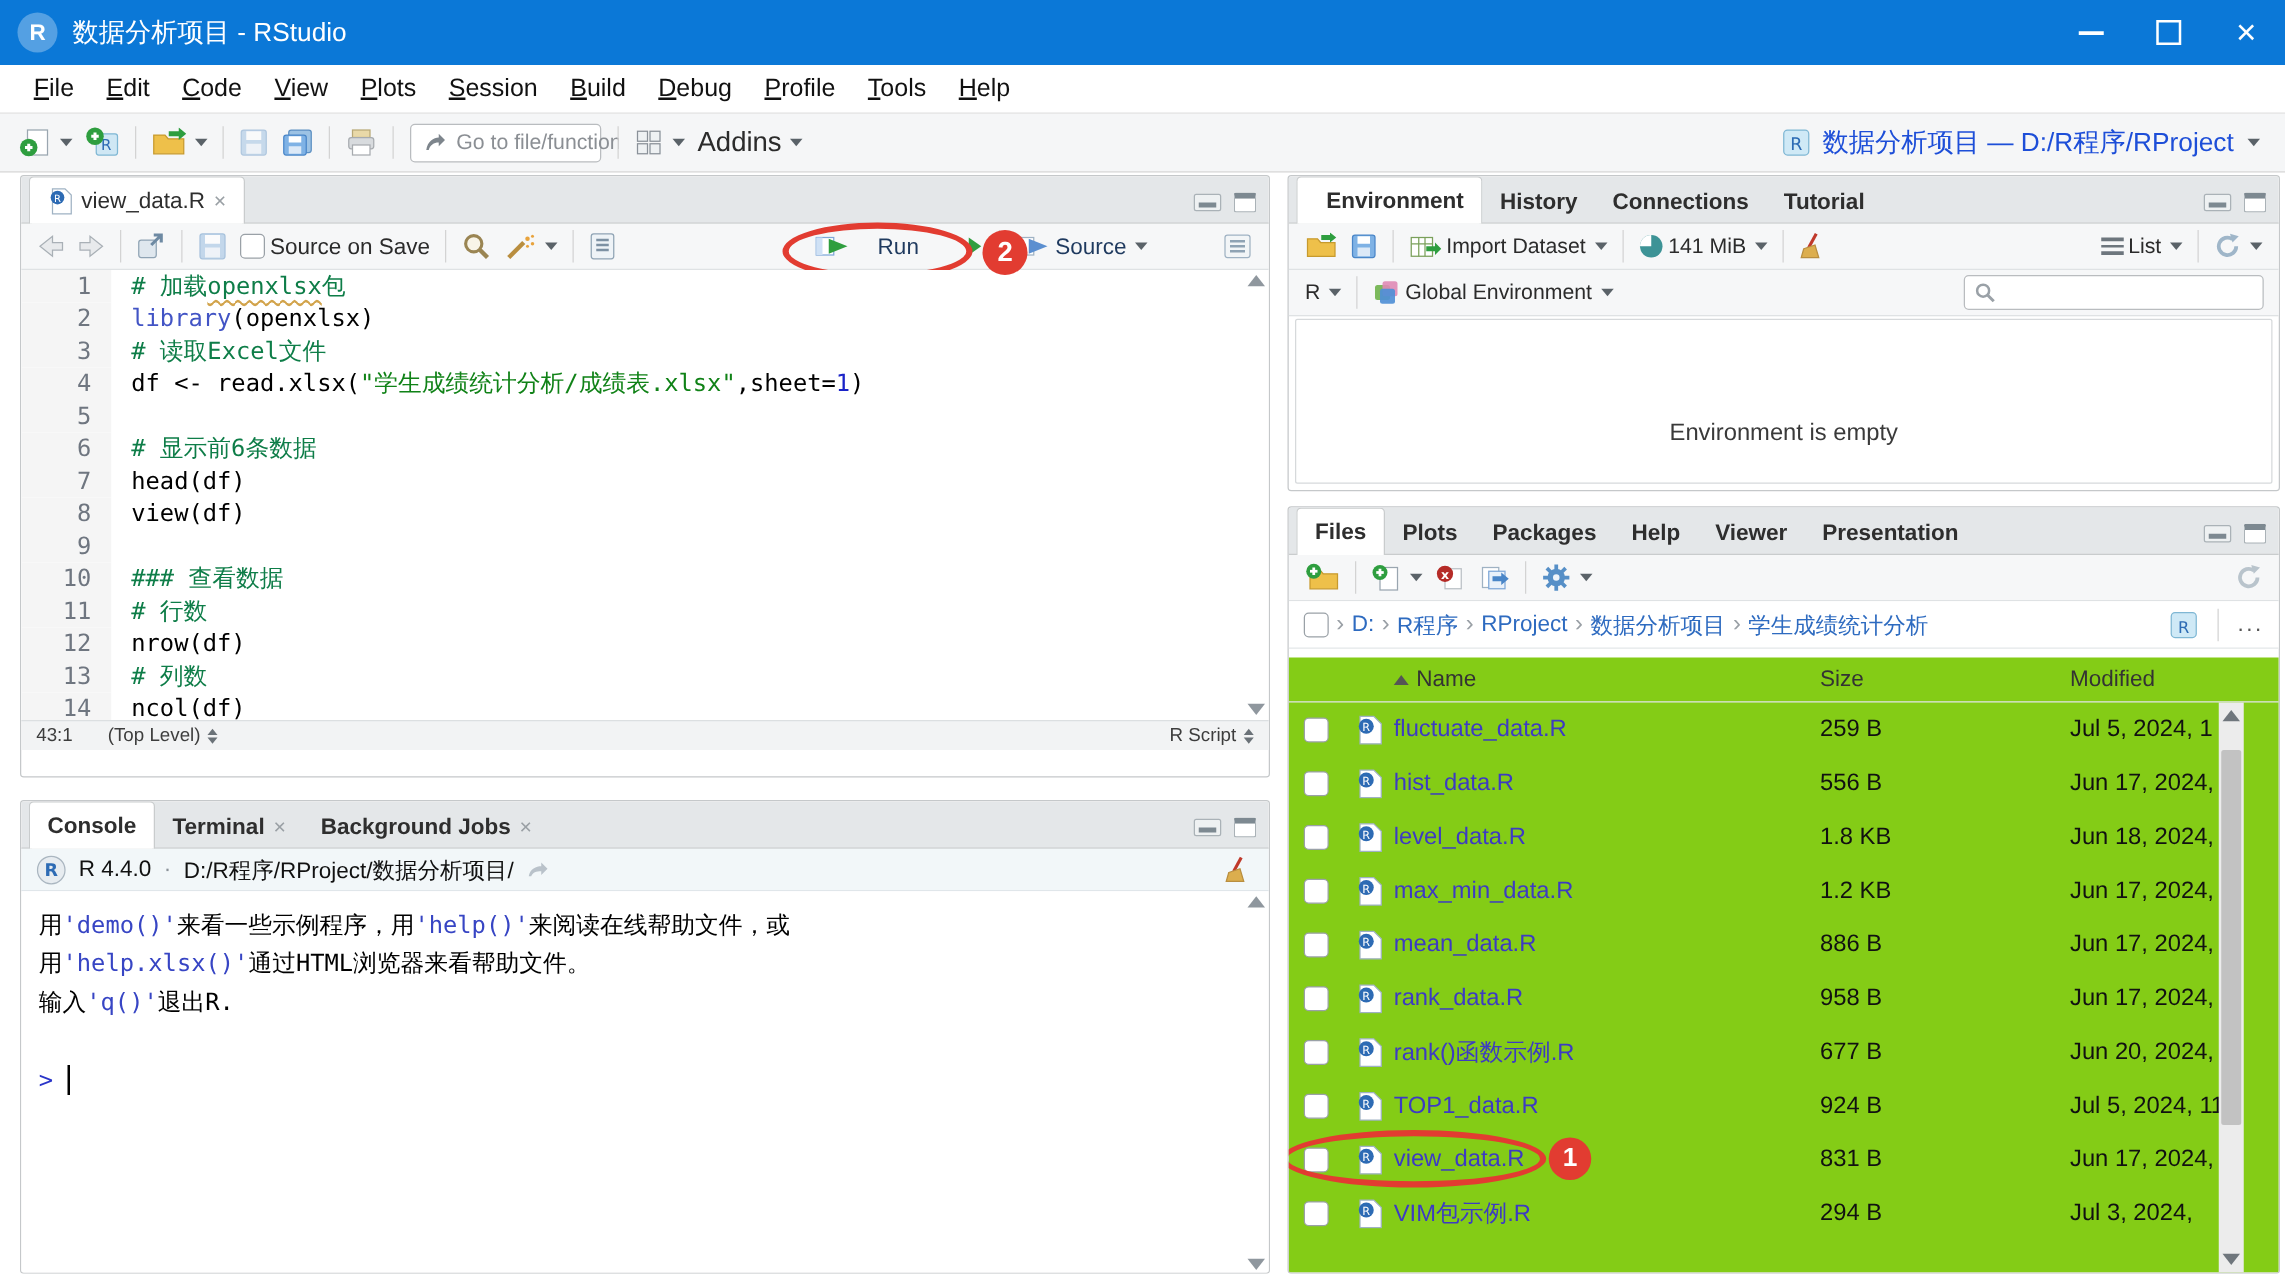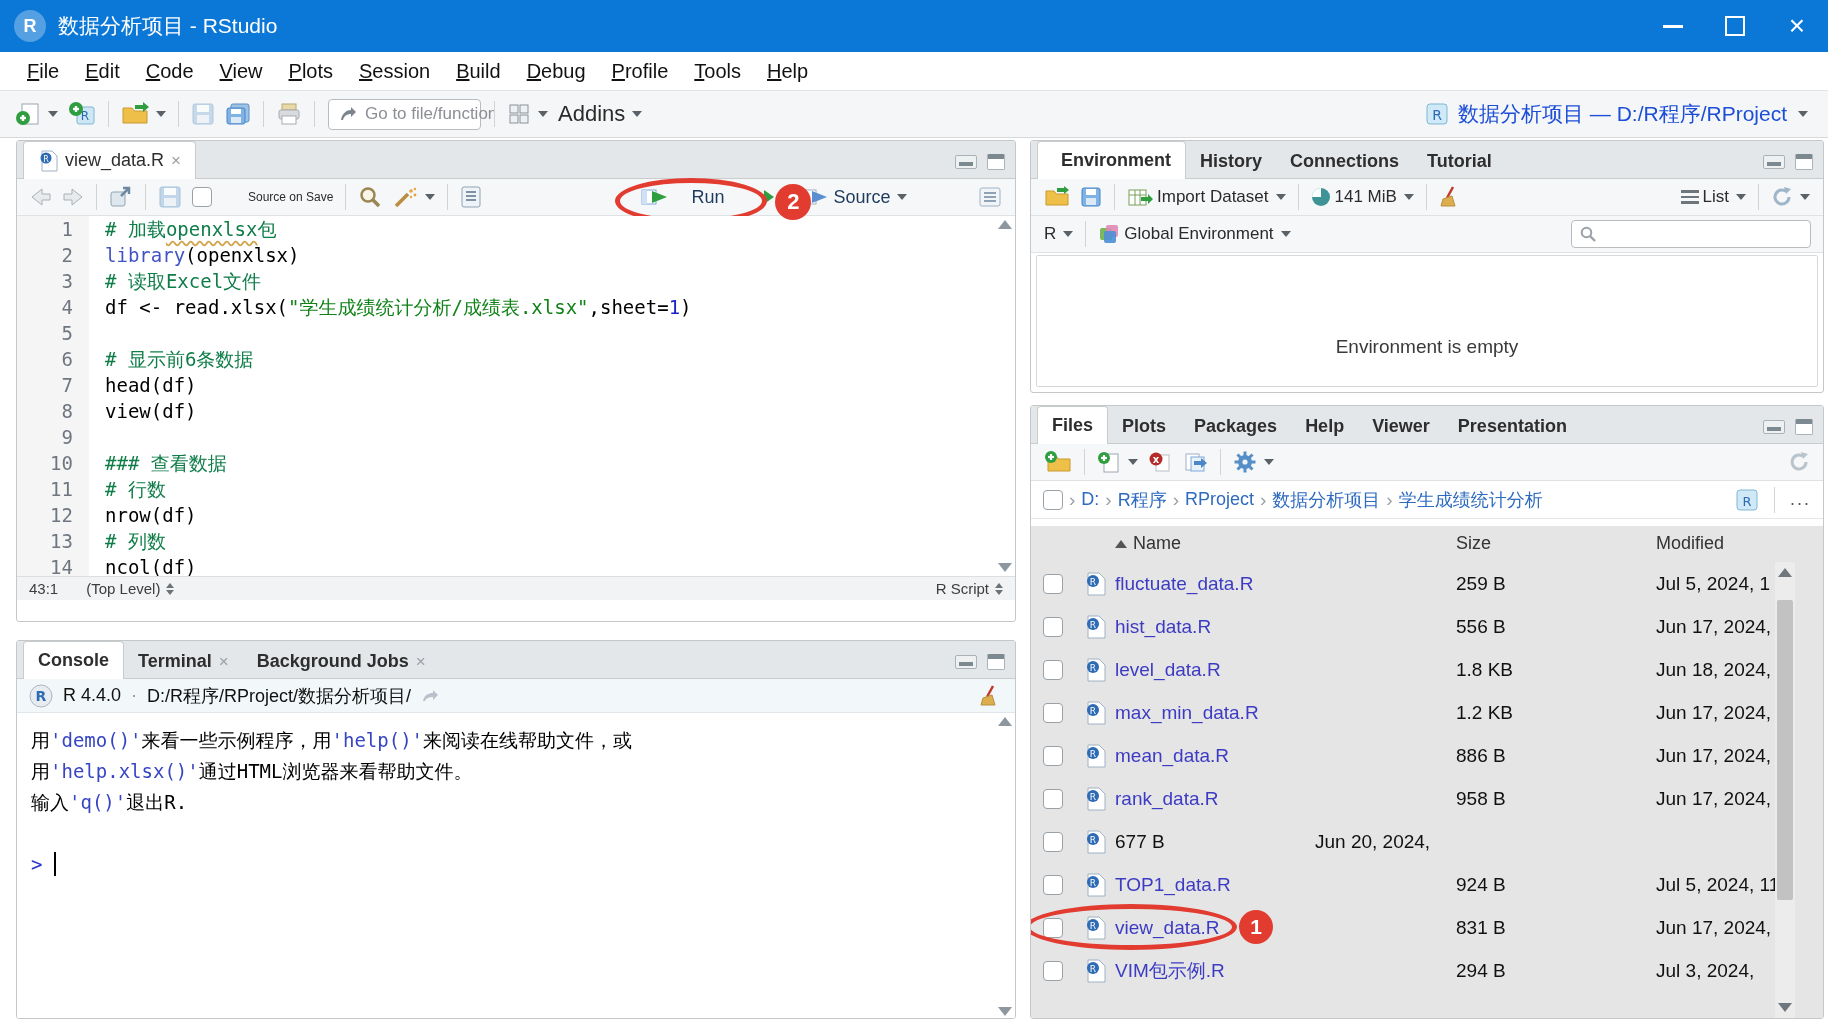--- a/index.html
+++ b/index.html
@@ -121,21 +121,21 @@
   .listicon i { width:18px; height:2.5px; background:#6d767d; }
 
   
   #files-pane { left:1030px; top:405px; width:794px; height:614px; }
   .crumbbar { height:38px; background:#fff; border-bottom:1px solid #e4e7e9; display:flex; align-items:center;
     gap:6px; padding:0 12px; font-size:18px; }
   .bsep { color:#9aa0a6; font-size:19px; }
   .blink { color:#2e6bc0; cursor:pointer; text-decoration:none; }
   .crumb-right { margin-left:auto; display:flex; align-items:center; gap:8px; }
   .more-dots { color:#555; font-size:18px; letter-spacing:2px; }
-  .ftable { position:absolute; left:0; right:0; top:120px; bottom:0; background:#e5e5e5; }
+  .ftable { position:absolute; left:0; right:0; top:120px; bottom:0; background:#84cc16; }
   .fhead { display:flex; align-items:center; height:36px; border-bottom:1px solid #e2e5e7; color:#333;
     font-size:18px; }
   .fhead .h-name { display:flex; align-items:center; gap:6px; }
   .sortup { width:0; height:0; border-left:6px solid transparent; border-right:6px solid transparent;
     border-bottom:8px solid #555; }
   .col-cb { width:44px; flex:none; display:flex; justify-content:center; }
   .col-ic { width:40px; flex:none; display:flex; justify-content:center; }
   .col-name { width:341px; flex:none; }
   .col-size { width:200px; flex:none; }
   .col-mod { flex:1; overflow:hidden; white-space:nowrap; }
@@ -338,21 +338,21 @@
       <span class="sep"></span>
       <span class="tbtn" style="opacity:.5">
         <svg width="24" height="24">
             <rect x="2" y="2" width="20" height="20" rx="2" fill="#8fb7dd" stroke="#5c8fc2"></rect>
             <rect x="6" y="3" width="12" height="7" fill="#fff"></rect>
             <rect x="6" y="13" width="12" height="8" fill="#e6eef7"></rect>
           </svg>
       </span>
       <span class="tbtn">
         <span class="cb"></span>
-        <span class="ptool-label" style="font-size:12px;margin-left:32px;">Source on Save</span>
+        <span class="ptool-label" style="font-size:18px;">Source on Save</span>
       </span>
       <span class="sep"></span>
       <span class="tbtn">
         <svg width="24" height="24">
             <circle cx="10" cy="10" r="6.5" fill="#f8f4e8" stroke="#9a8553" stroke-width="2.5"></circle>
             <line x1="15" y1="15" x2="21" y2="21" stroke="#9a8553" stroke-width="3.5"></line>
           </svg>
       </span>
       <span class="tbtn">
         <svg width="26" height="24">
@@ -913,20 +913,21 @@
             </span>
       <span class="col-ic">
               <span class="icon">
         <svg width="22" height="24">
                   <path d="M4 1h11l6 6v16H4z" fill="#fff" stroke="#9fb2c3"></path>
                   <circle cx="9" cy="9" r="6" fill="#2d6bb4"></circle>
                   <text x="9" y="13" font-size="9" fill="#fff" text-anchor="middle">R</text>
                 </svg>
       </span>
             </span>
+      <span class="col-name"><span class="fname">rank()函数示例.R</span></span>
       <span class="col-size fsize">677 B</span>
       <span class="col-mod fmod">Jun 20, 2024,</span>
     </div>
 
     <div class="frow">
       <span class="col-cb">
               <span class="cb"></span>
             </span>
       <span class="col-ic">
               <span class="icon">

